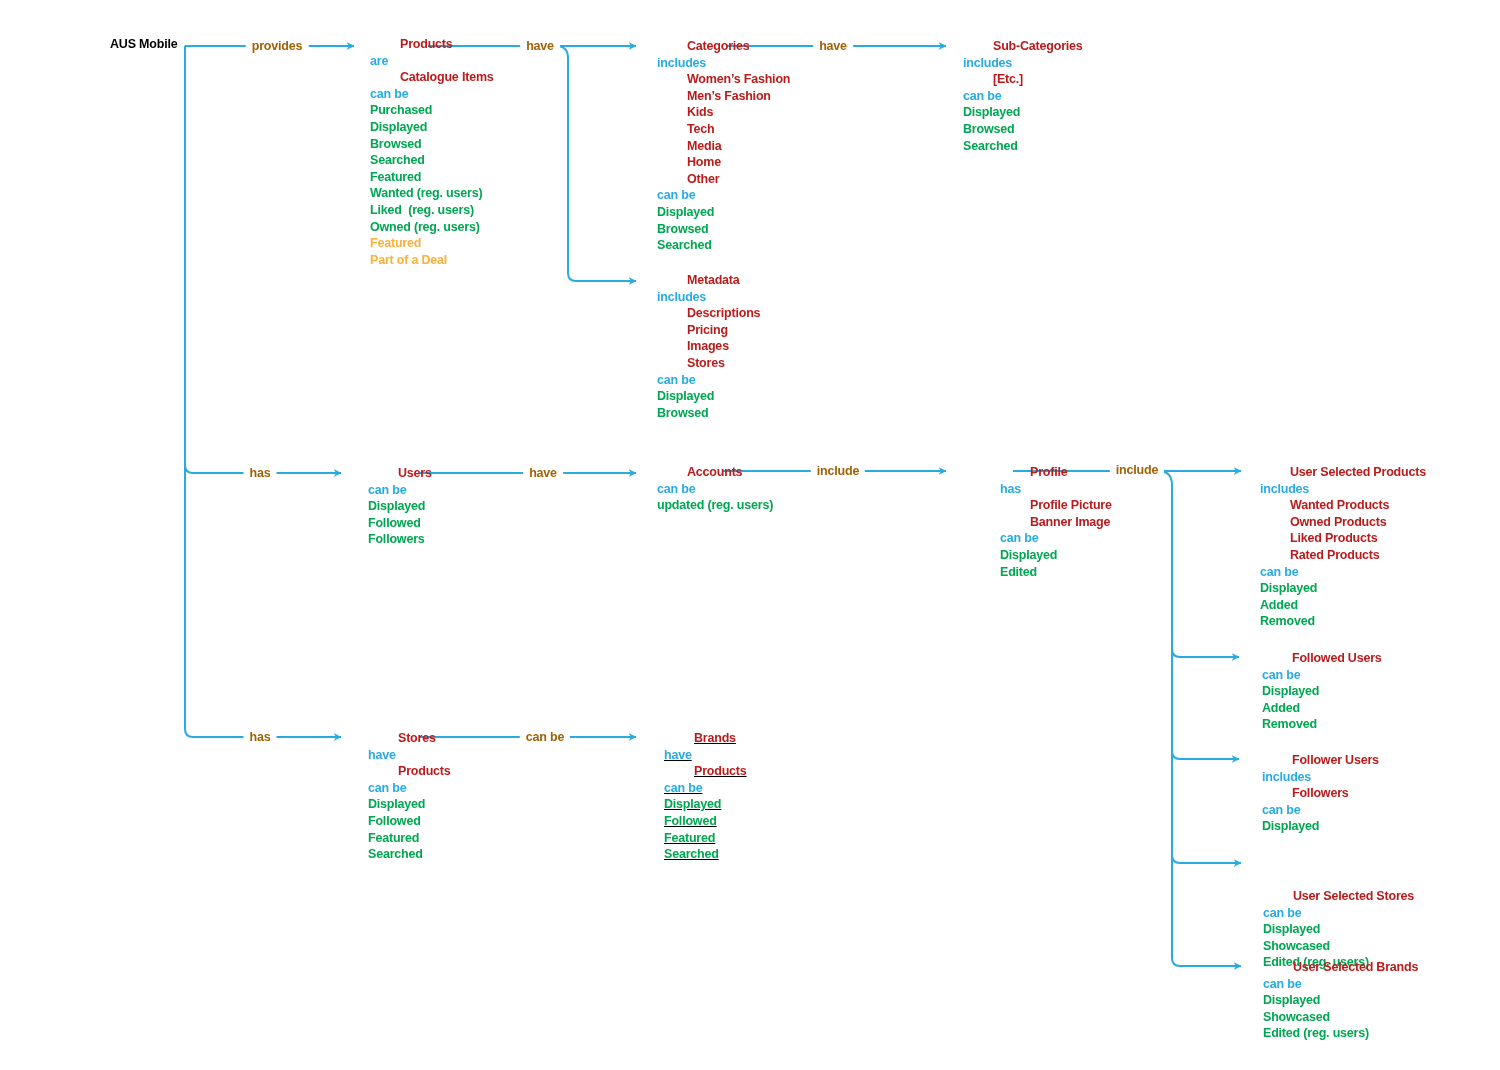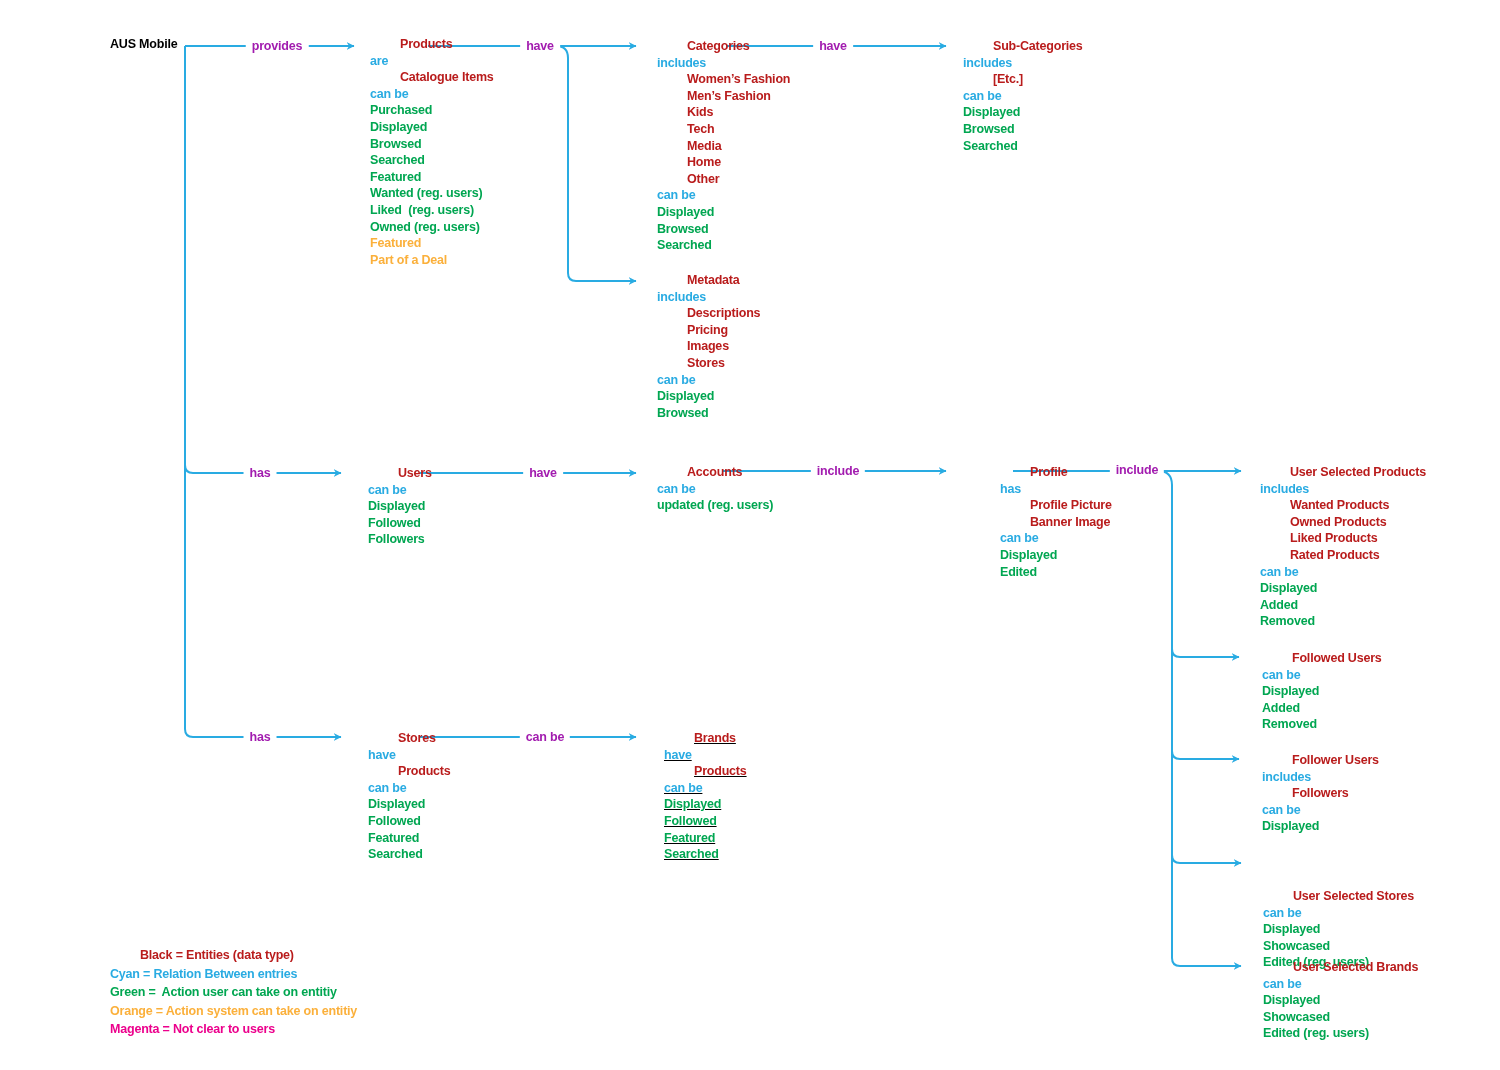--- a/index.html
+++ b/index.html
@@ -36,21 +36,21 @@
   .c-green   { color: #00A651; }
   .c-orange  { color: #FBB03B; }
   .c-magenta { color: #EC008C; }
   .edge-label {
     position: absolute;
     z-index: 3;
     transform: translate(-50%, -50%);
     font-size: 12.5px;
     font-weight: bold;
     letter-spacing: -0.2px;
-    color: #a21caf;
+    color: #a16207;
     background: #ffffff;
     padding: 0 6px;
     white-space: nowrap;
     line-height: 15px;
   }
 </style>
 </head>
 <body>
 
 <div class="canvas">
@@ -105,15 +105,14 @@
   <div class="node" style="left:657px;  top:464px;"><div class="line c-black">Accounts</div><div class="line c-cyan">can be</div><div class="line c-green">updated (reg. users)</div></div>
   <div class="node" style="left:1000px;  top:464px;"><div class="line c-black">Profile</div><div class="line c-cyan">has</div><div class="line c-black">Profile Picture</div><div class="line c-black">Banner Image</div><div class="line c-cyan">can be</div><div class="line c-green">Displayed</div><div class="line c-green">Edited</div></div>
   <div class="node" style="left:1260px; top:464px;"><div class="line c-black">User Selected Products</div><div class="line c-cyan">includes</div><div class="line c-black">Wanted Products</div><div class="line c-black">Owned Products</div><div class="line c-black">Liked Products</div><div class="line c-black">Rated Products</div><div class="line c-cyan">can be</div><div class="line c-green">Displayed</div><div class="line c-green">Added</div><div class="line c-green">Removed</div></div>
   <div class="node" style="left:1262px; top:650px;"><div class="line c-black">Followed Users</div><div class="line c-cyan">can be</div><div class="line c-green">Displayed</div><div class="line c-green">Added</div><div class="line c-green">Removed</div></div>
   <div class="node" style="left:1262px; top:752px;"><div class="line c-black">Follower Users</div><div class="line c-cyan">includes</div><div class="line c-black">Followers</div><div class="line c-cyan">can be</div><div class="line c-green">Displayed</div></div>
   <div class="node" style="left:1263px; top:888px;"><div class="line c-black">User Selected Stores</div><div class="line c-cyan">can be</div><div class="line c-green">Displayed</div><div class="line c-green">Showcased</div><div class="line c-green">Edited (reg. users)</div></div>
   <div class="node" style="left:1263px; top:959px;"><div class="line c-black">User Selected Brands</div><div class="line c-cyan">can be</div><div class="line c-green">Displayed</div><div class="line c-green">Showcased</div><div class="line c-green">Edited (reg. users)</div></div>
   <div class="node" style="left:368px;  top:730px;"><div class="line c-black">Stores</div><div class="line c-cyan">have</div><div class="line c-black">Products</div><div class="line c-cyan">can be</div><div class="line c-green">Displayed</div><div class="line c-green">Followed</div><div class="line c-green">Featured</div><div class="line c-green">Searched</div></div>
   <div class="node" style="left:664px;  top:730px;text-decoration:underline;"><div class="line c-black">Brands</div><div class="line c-cyan">have</div><div class="line c-black">Products</div><div class="line c-cyan">can be</div><div class="line c-green">Displayed</div><div class="line c-green">Followed</div><div class="line c-green">Featured</div><div class="line c-green">Searched</div></div>
 
-  <div class="legend" style="left:110px; top:946px;"><div class="line c-black">Black = Entities (data type)</div><div class="line c-cyan">Cyan = Relation Between entries</div><div class="line c-green">Green =  Action user can take on entitiy</div><div class="line c-orange">Orange = Action system can take on entitiy</div><div class="line c-magenta">Magenta = Not clear to users</div></div>
 
 </div>
 
 </body></html>

